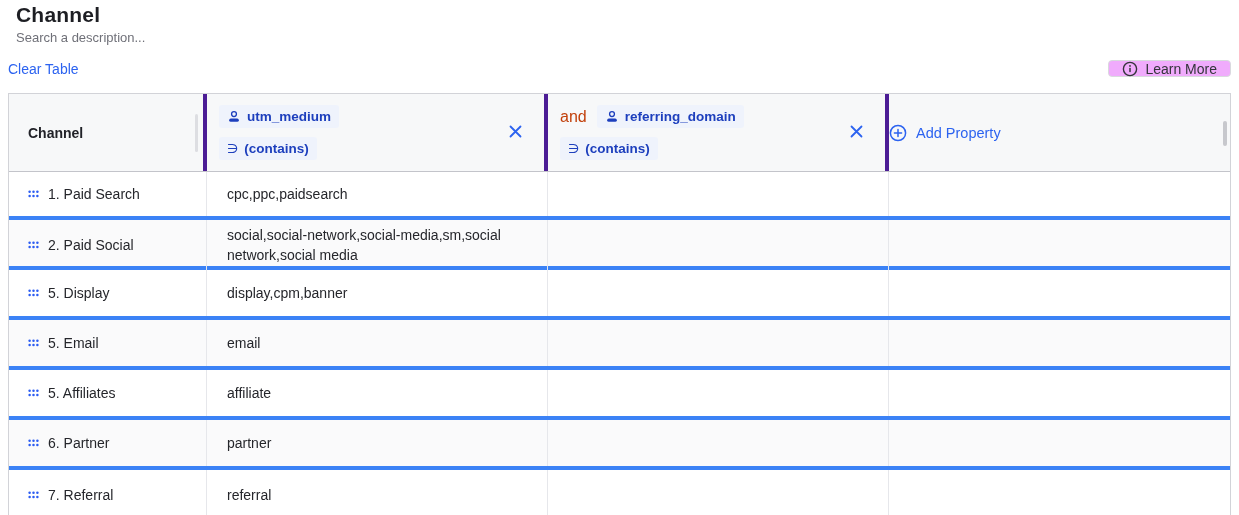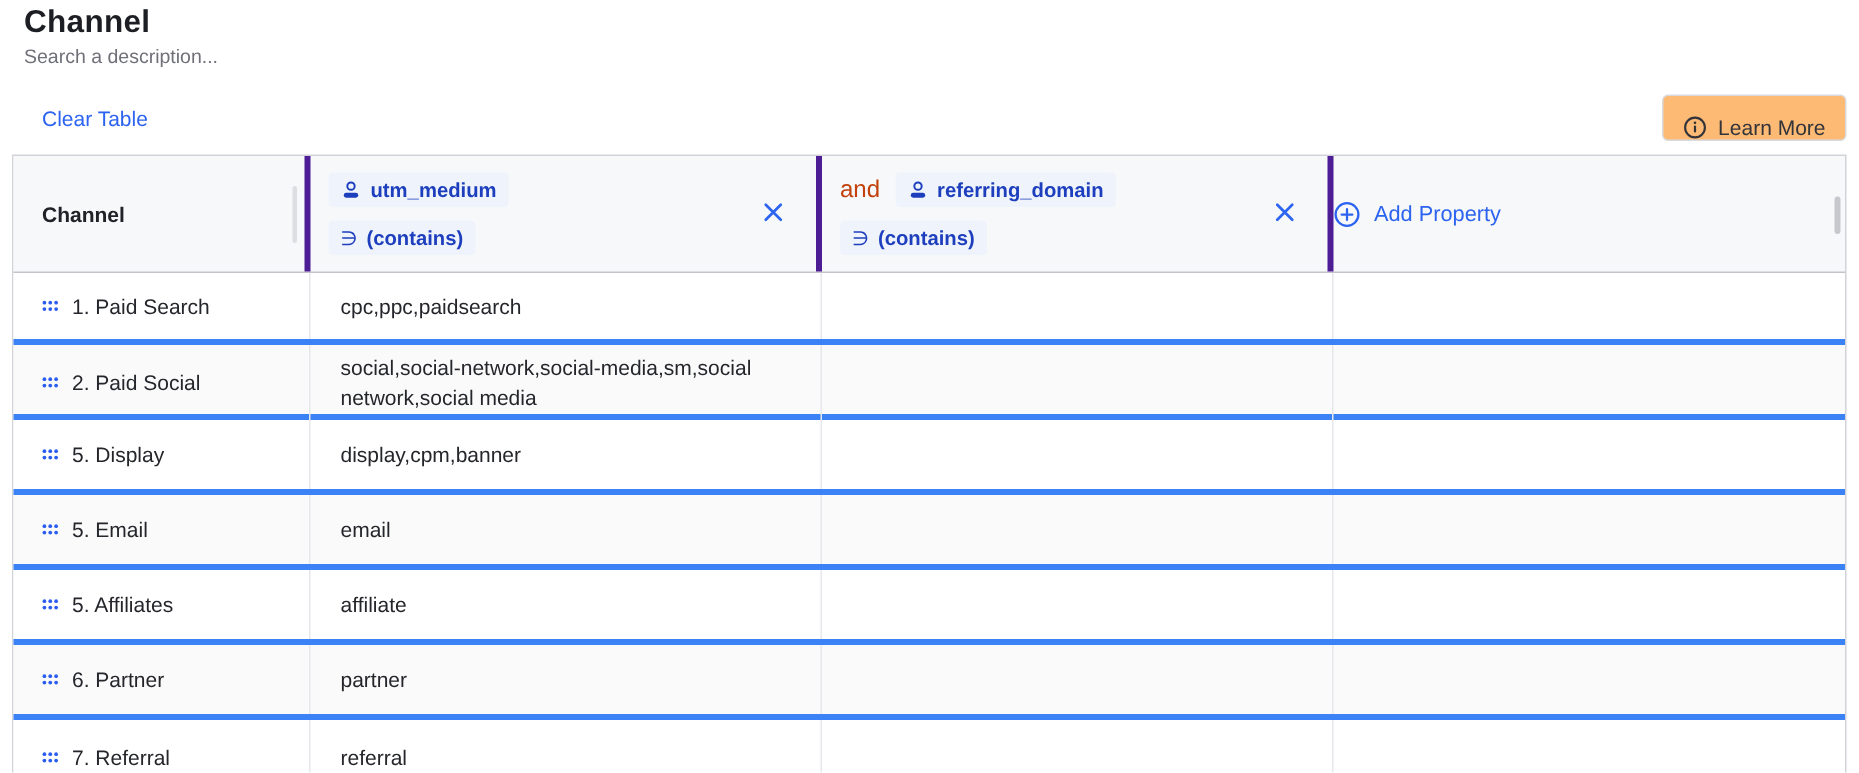--- a/index.html
+++ b/index.html
@@ -21,42 +21,42 @@
     line-height: 25px;
   }
   .page-desc {
     margin-top: 3px;
     font-size: 13px;
     color: #6f7078;
     line-height: 16px;
     cursor: text;
   }
   .toolbar {
-    margin-top: 17px;
-    padding: 0 8px 0 28px;
+    margin-top: 7px;
+    padding: 0 8px 0 8px;
     height: 31px;
     display: flex;
     align-items: center;
     justify-content: space-between;
   }
   .clear-table {
     font-size: 14px;
     font-weight: 500;
     color: #2c63f0;
     cursor: pointer;
     text-decoration: none;
   }
   .learn-more-btn {
     display: inline-flex;
-    align-items: flex-end;
+    align-items: center;
     gap: 7px;
-    background: #fdba74;
+    background: #f0abfc;
     border: 1px solid #d9dade;
     border-radius: 4px;
-    height: 31px;
+    height: 17px;
     padding: 0 13px;
     font-family: inherit;
     font-size: 14px;
     font-weight: 500;
     color: #33343a;
     cursor: pointer;
   }
   .learn-more-btn svg { display: block; }
 
   

